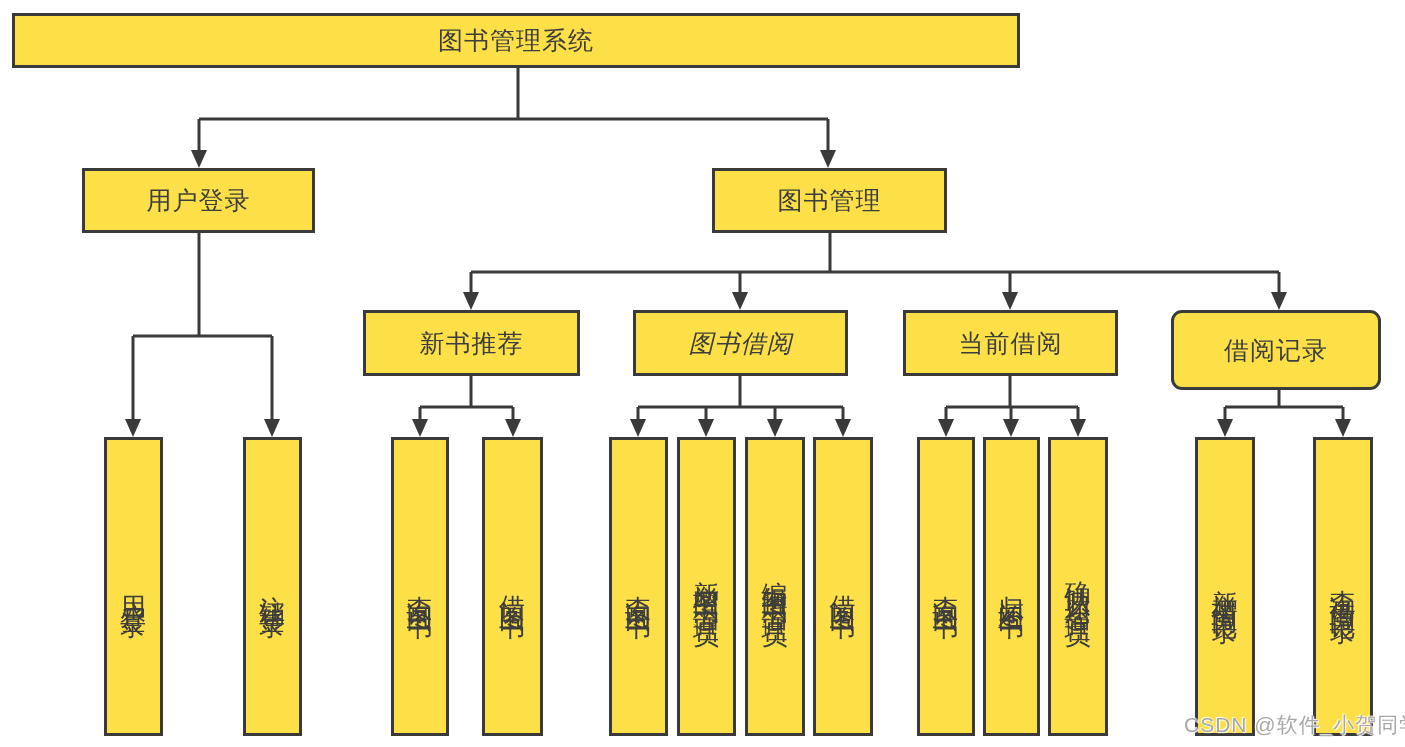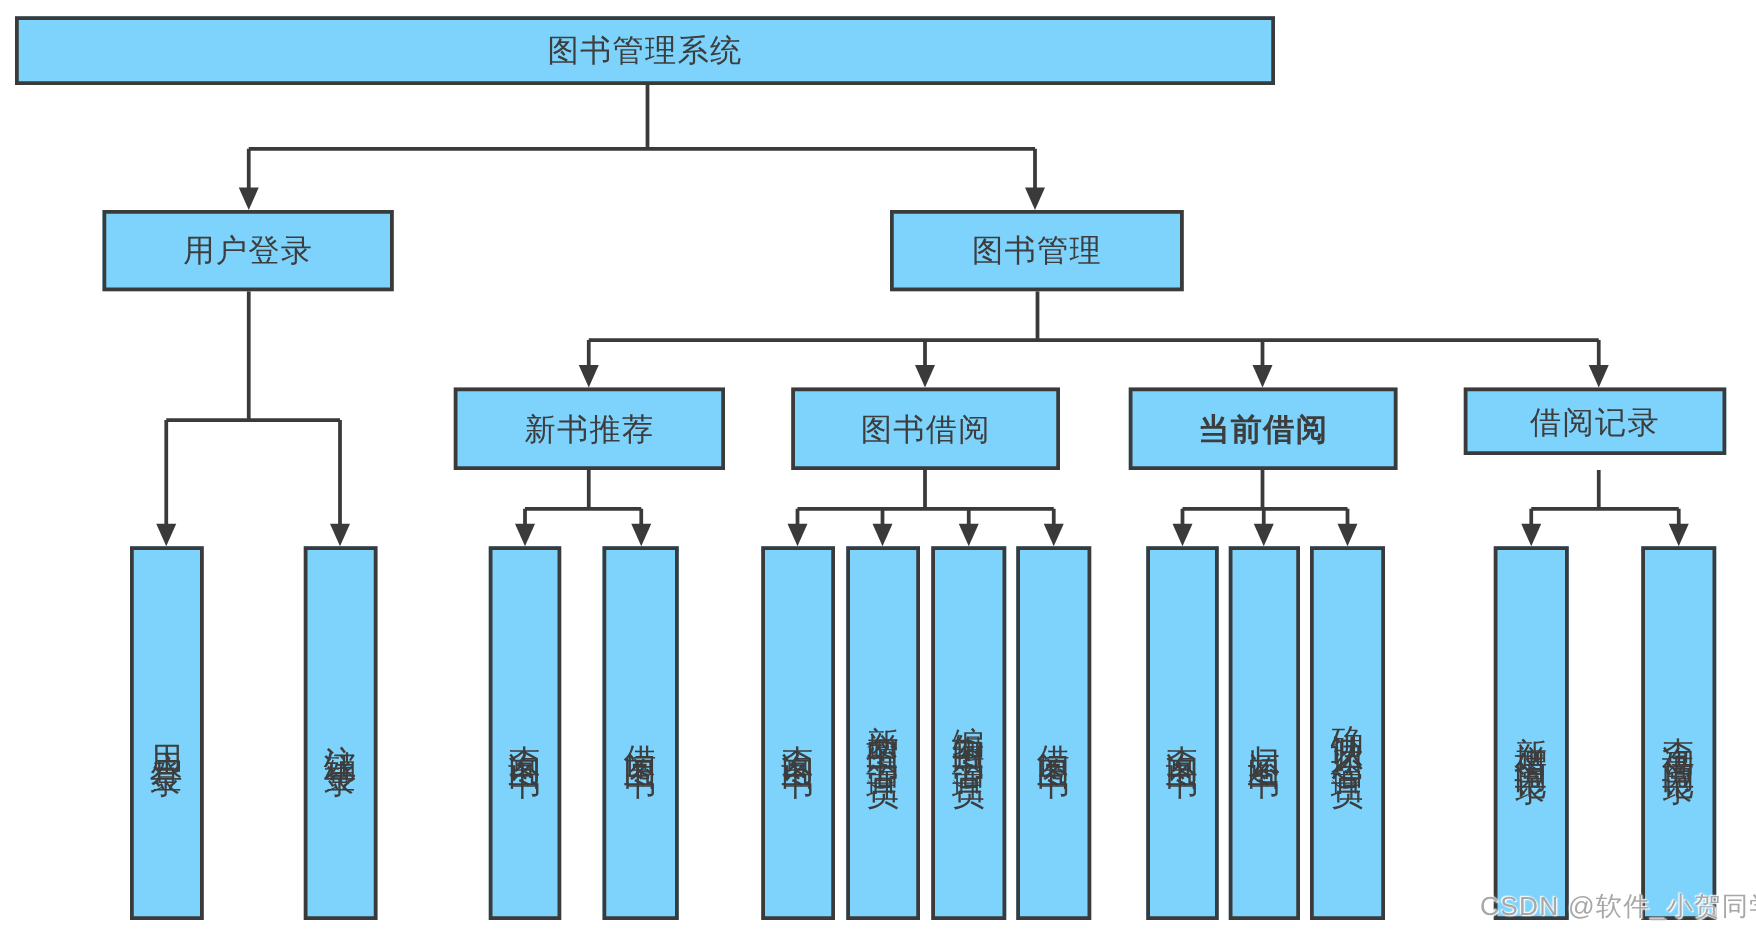--- a/index.html
+++ b/index.html
@@ -20,21 +20,21 @@
     left: 0;
     top: 0;
     width: 1405px;
     height: 747px;
     z-index: 1;
   }
   .node {
     position: absolute;
     box-sizing: border-box;
     border: 3px solid var(--line-color, #3a3a3a);
-    background: #7dd3fc;
+    background: #fde047;
     color: var(--text-color, #3d3d3d);
     display: flex;
     align-items: center;
     justify-content: center;
     font-size: 25px;
     letter-spacing: 1px;
     z-index: 2;
   }
   .leaf {
     font-size: 26px;
@@ -99,27 +99,27 @@
   <div class="node" style="left:82px; top:168px; width:233px; height:65px;">
     <span>用户登录</span>
   </div>
   <div class="node" style="left:363px; top:310px; width:217px; height:66px;">
     <span>新书推荐</span>
   </div>
 
   <div class="node" style="left:712px; top:168px; width:235px; height:65px;">
     <span>图书管理</span>
   </div>
-  <div class="node" style="left:633px; top:310px; width:215px; height:66px;">
+  <div class="node" style="left:633px; top:310px; width:215px; height:66px;font-style:italic;">
     <span>图书借阅</span>
   </div>
-  <div class="node" style="left:903px; top:310px; width:215px; height:66px;font-weight:bold;">
+  <div class="node" style="left:903px; top:310px; width:215px; height:66px;">
     <span>当前借阅</span>
   </div>
-  <div class="node" style="left:1171px; top:310px; width:210px; height:54px;">
+  <div class="node" style="left:1171px; top:310px; width:210px; height:80px;border-radius:11px;">
     <span>借阅记录</span>
   </div>
 
   <div class="node leaf" style="left:104px; top:437px; width:59px; height:299px;">
     <span class="vtext">用户登录</span>
   </div>
   <div class="node leaf" style="left:243px; top:437px; width:59px; height:299px;">
     <span class="vtext">注销登录</span>
   </div>
 

